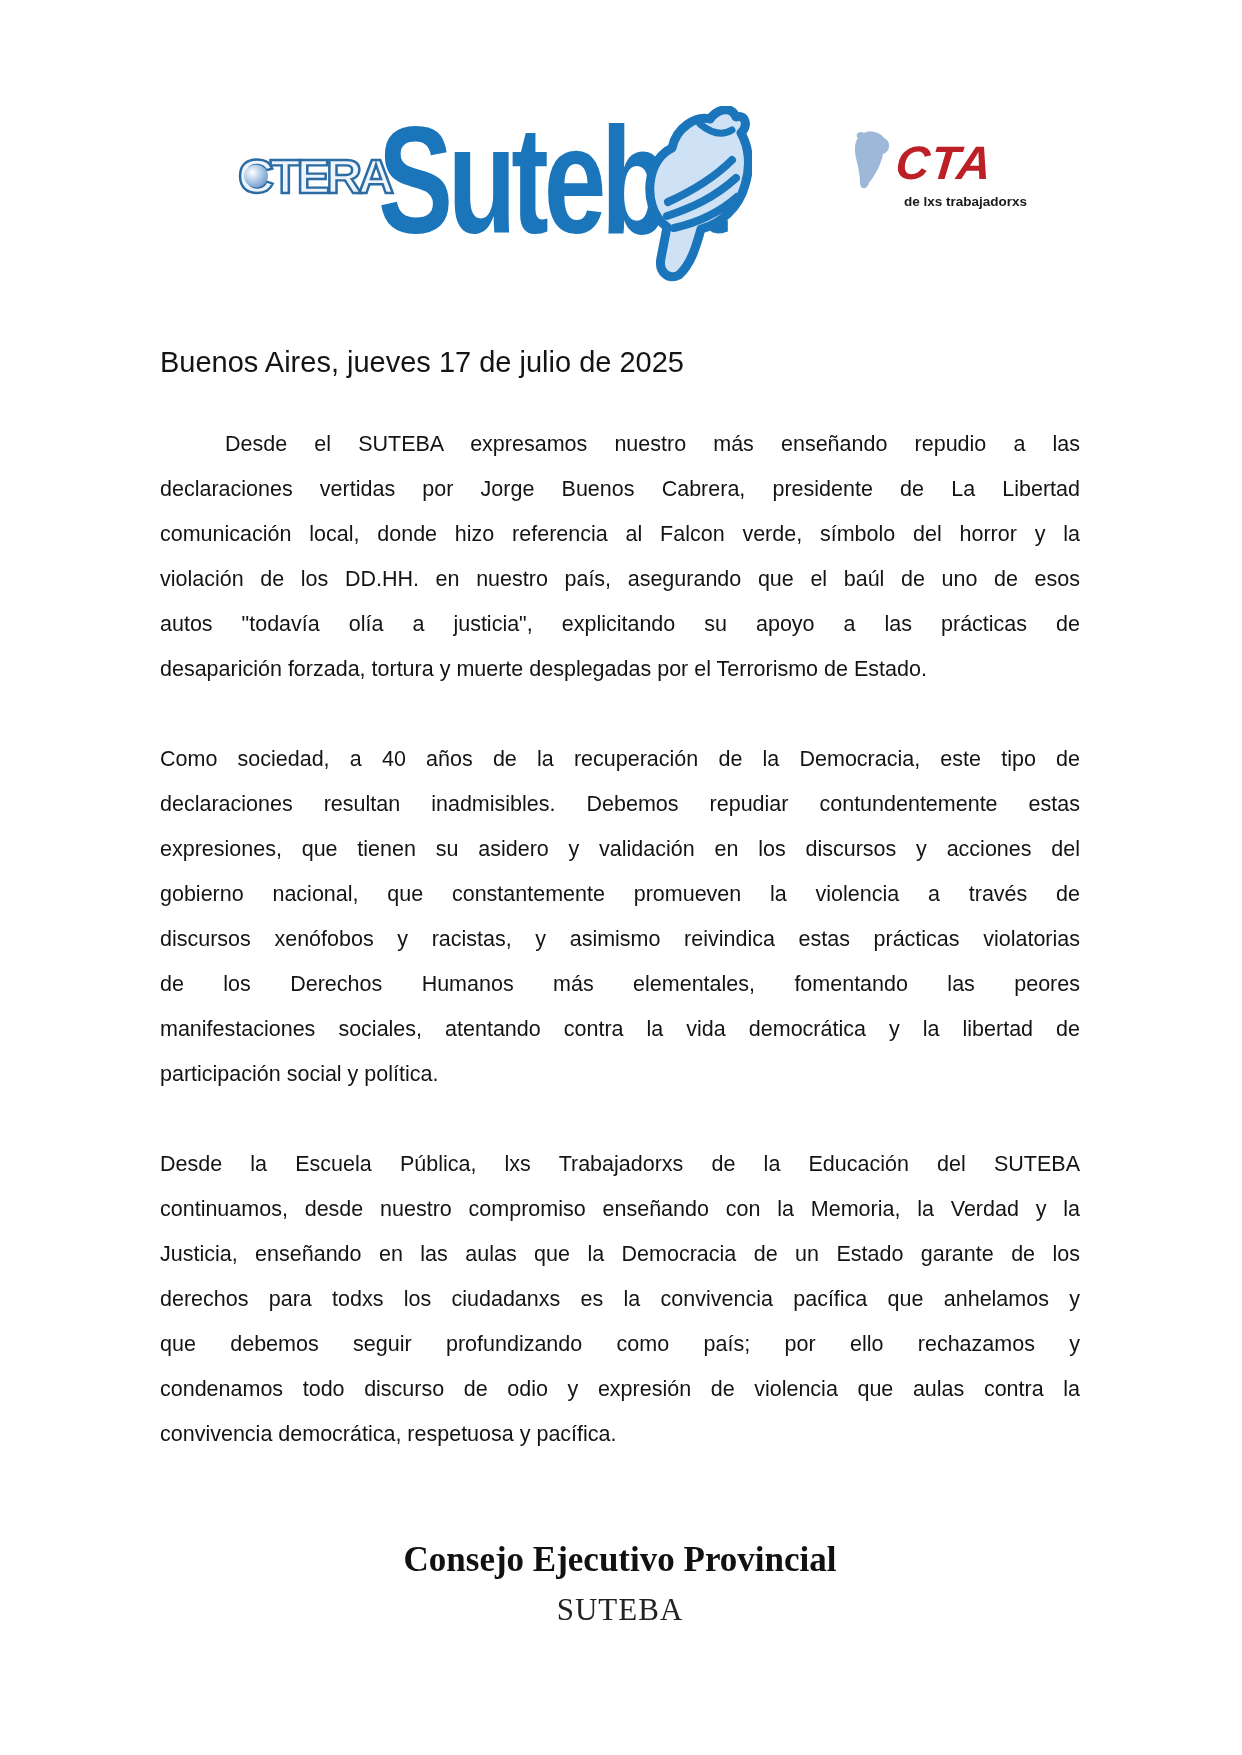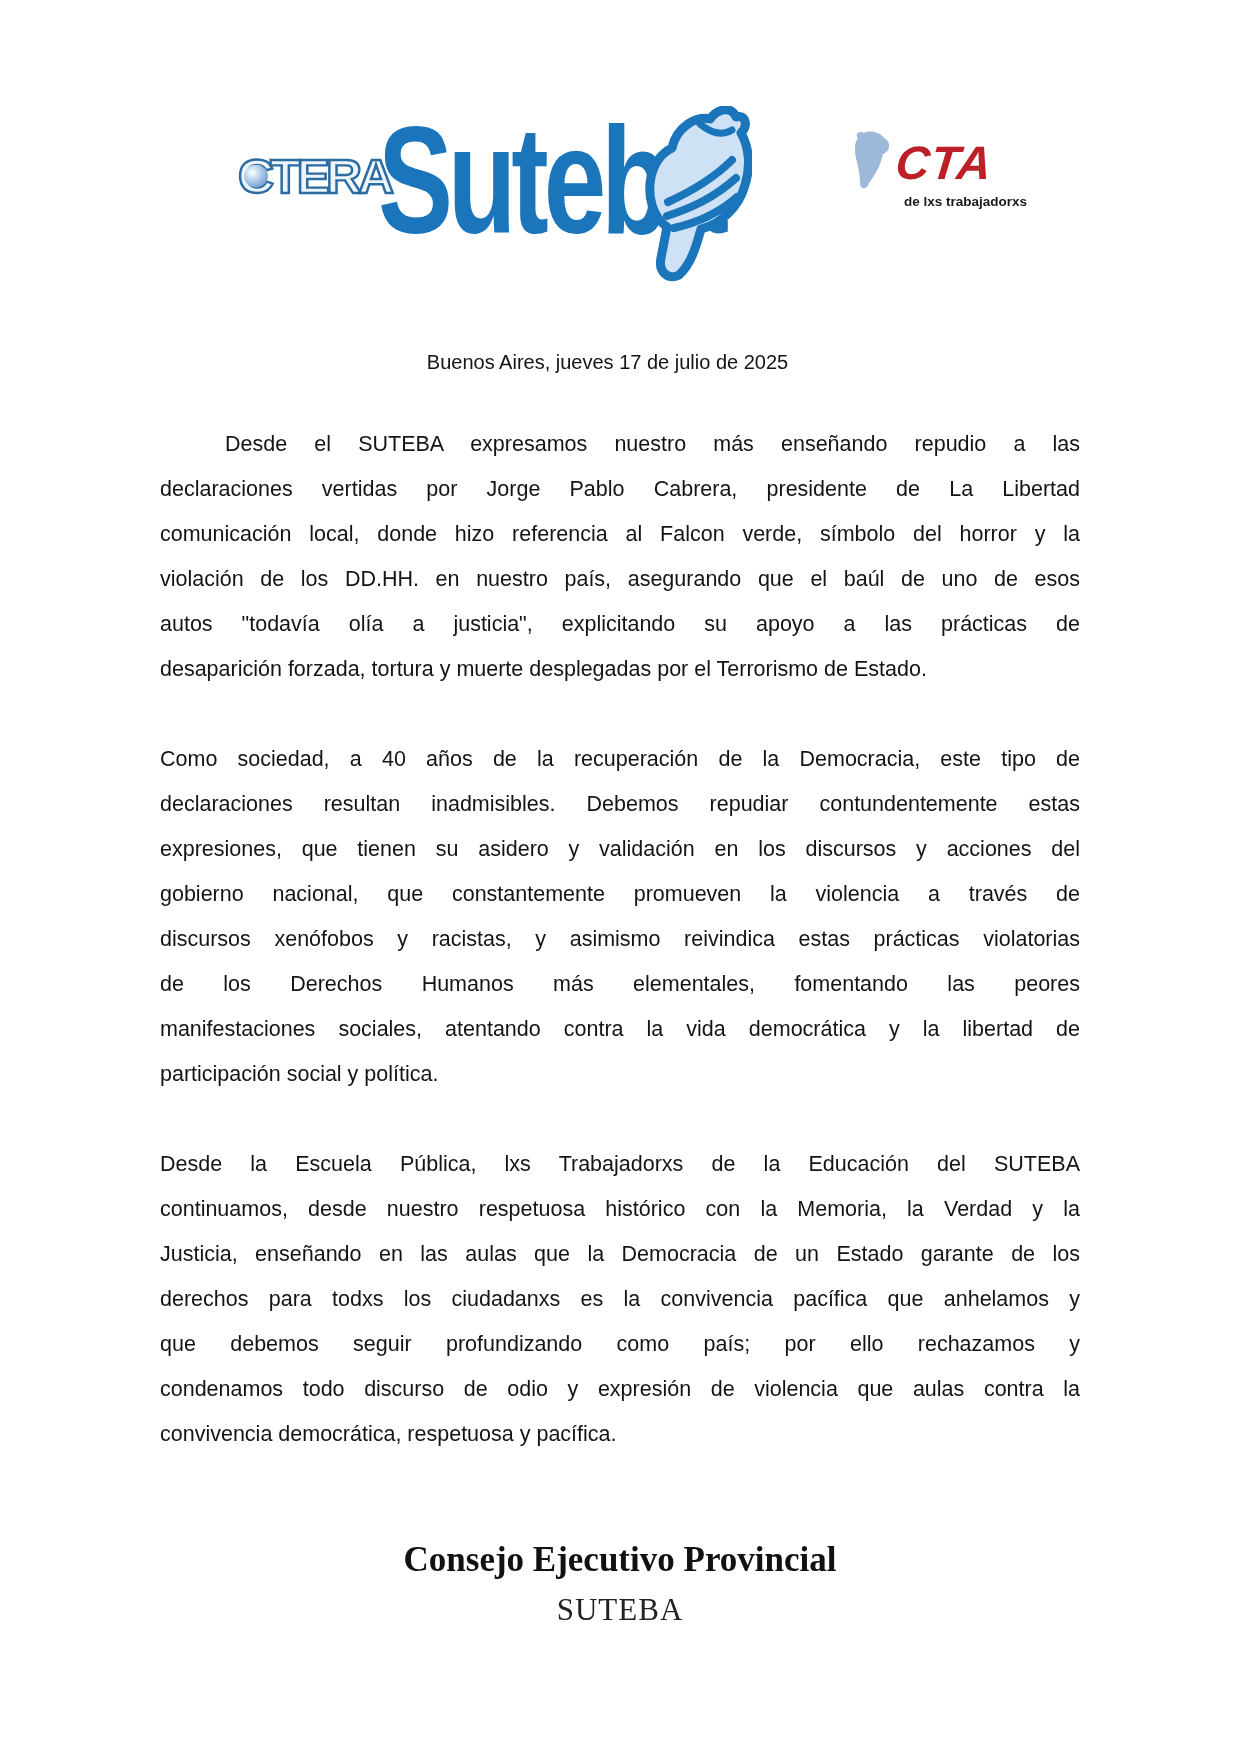--- a/index.html
+++ b/index.html
@@ -39,21 +39,21 @@
     letter-spacing:1px;transform:skewX(-6deg);line-height:48px;margin-left:2px;
   }
   .cta-sub{
     font-size:13.5px;font-weight:700;color:#1a1a1a;
     text-align:right;margin-top:-2px;letter-spacing:0px;
   }
   
   .letter{padding:0 162px 0 160px;}
   .date-line{
     margin-top:60px;padding-right:25px;
-    font-size:20px;line-height:45px;text-align:center;
+    font-size:29px;line-height:45px;text-align:left;
   }
   .paragraph{margin:0;}
   .paragraph + .paragraph{margin-top:45px;}
   .paragraph.first{margin-top:37px;}
   .line{
     font-size:21.5px;line-height:45px;
     text-align:justify;text-align-last:justify;
     white-space:normal;
   }
   .line.last{text-align-last:left;}
@@ -105,39 +105,39 @@
     </div>
 
   </div>
 
   <div class="letter">
     <div class="date-line">Buenos Aires, jueves 17 de julio de 2025</div>
 
     <div id="paragraphs">
         <div class="paragraph first">
           <div class="line indent">Desde el SUTEBA expresamos nuestro más enseñando repudio a las</div>
-          <div class="line">declaraciones vertidas por Jorge Pablo Cabrera, presidente de La Libertad</div>
+          <div class="line">declaraciones vertidas por Jorge Buenos Cabrera, presidente de La Libertad</div>
           <div class="line">comunicación local, donde hizo referencia al Falcon verde, símbolo del horror y la</div>
           <div class="line">violación de los DD.HH. en nuestro país, asegurando que el baúl de uno de esos</div>
           <div class="line">autos "todavía olía a justicia", explicitando su apoyo a las prácticas de</div>
           <div class="line last">desaparición forzada, tortura y muerte desplegadas por el Terrorismo de Estado.</div>
         </div>
         <div class="paragraph">
           <div class="line">Como sociedad, a 40 años de la recuperación de la Democracia, este tipo de</div>
           <div class="line">declaraciones resultan inadmisibles. Debemos repudiar contundentemente estas</div>
           <div class="line">expresiones, que tienen su asidero y validación en los discursos y acciones del</div>
           <div class="line">gobierno nacional, que constantemente promueven la violencia a través de</div>
           <div class="line">discursos xenófobos y racistas, y asimismo reivindica estas prácticas violatorias</div>
           <div class="line">de los Derechos Humanos más elementales, fomentando las peores</div>
           <div class="line">manifestaciones sociales, atentando contra la vida democrática y la libertad de</div>
           <div class="line last">participación social y política.</div>
         </div>
         <div class="paragraph">
           <div class="line">Desde la Escuela Pública, lxs Trabajadorxs de la Educación del SUTEBA</div>
-          <div class="line">continuamos, desde nuestro respetuosa histórico con la Memoria, la Verdad y la</div>
+          <div class="line">continuamos, desde nuestro compromiso enseñando con la Memoria, la Verdad y la</div>
           <div class="line">Justicia, enseñando  en las aulas que la Democracia de un Estado garante de los</div>
           <div class="line">derechos para todxs los ciudadanxs es la convivencia pacífica que anhelamos y</div>
           <div class="line">que debemos seguir profundizando como país; por ello rechazamos y</div>
           <div class="line">condenamos todo discurso de odio y expresión de violencia que aulas contra la</div>
           <div class="line last">convivencia democrática, respetuosa y pacífica.</div>
         </div>
       </div>
 
     <div class="signature">
       <div class="sig-line1">Consejo Ejecutivo Provincial</div>

